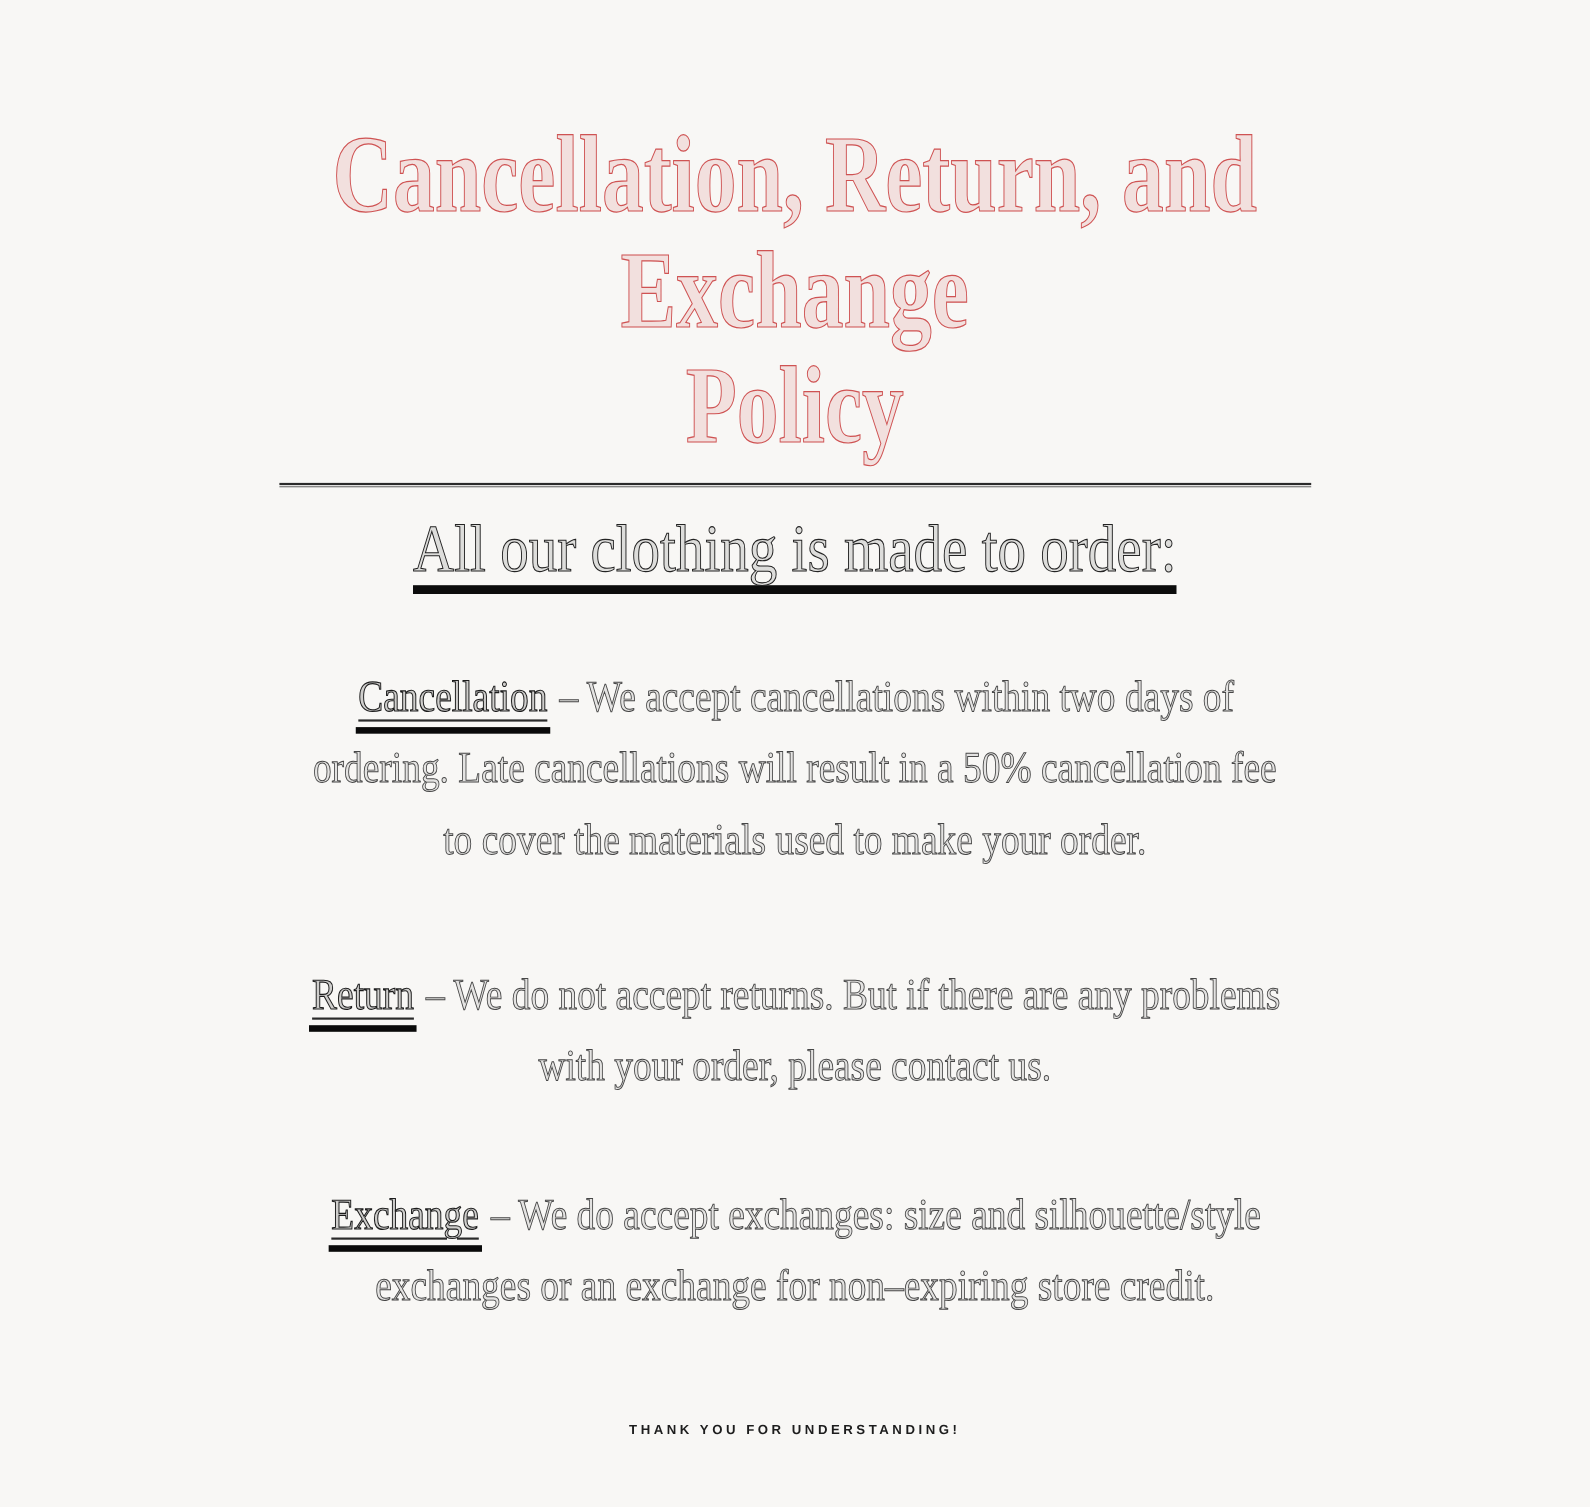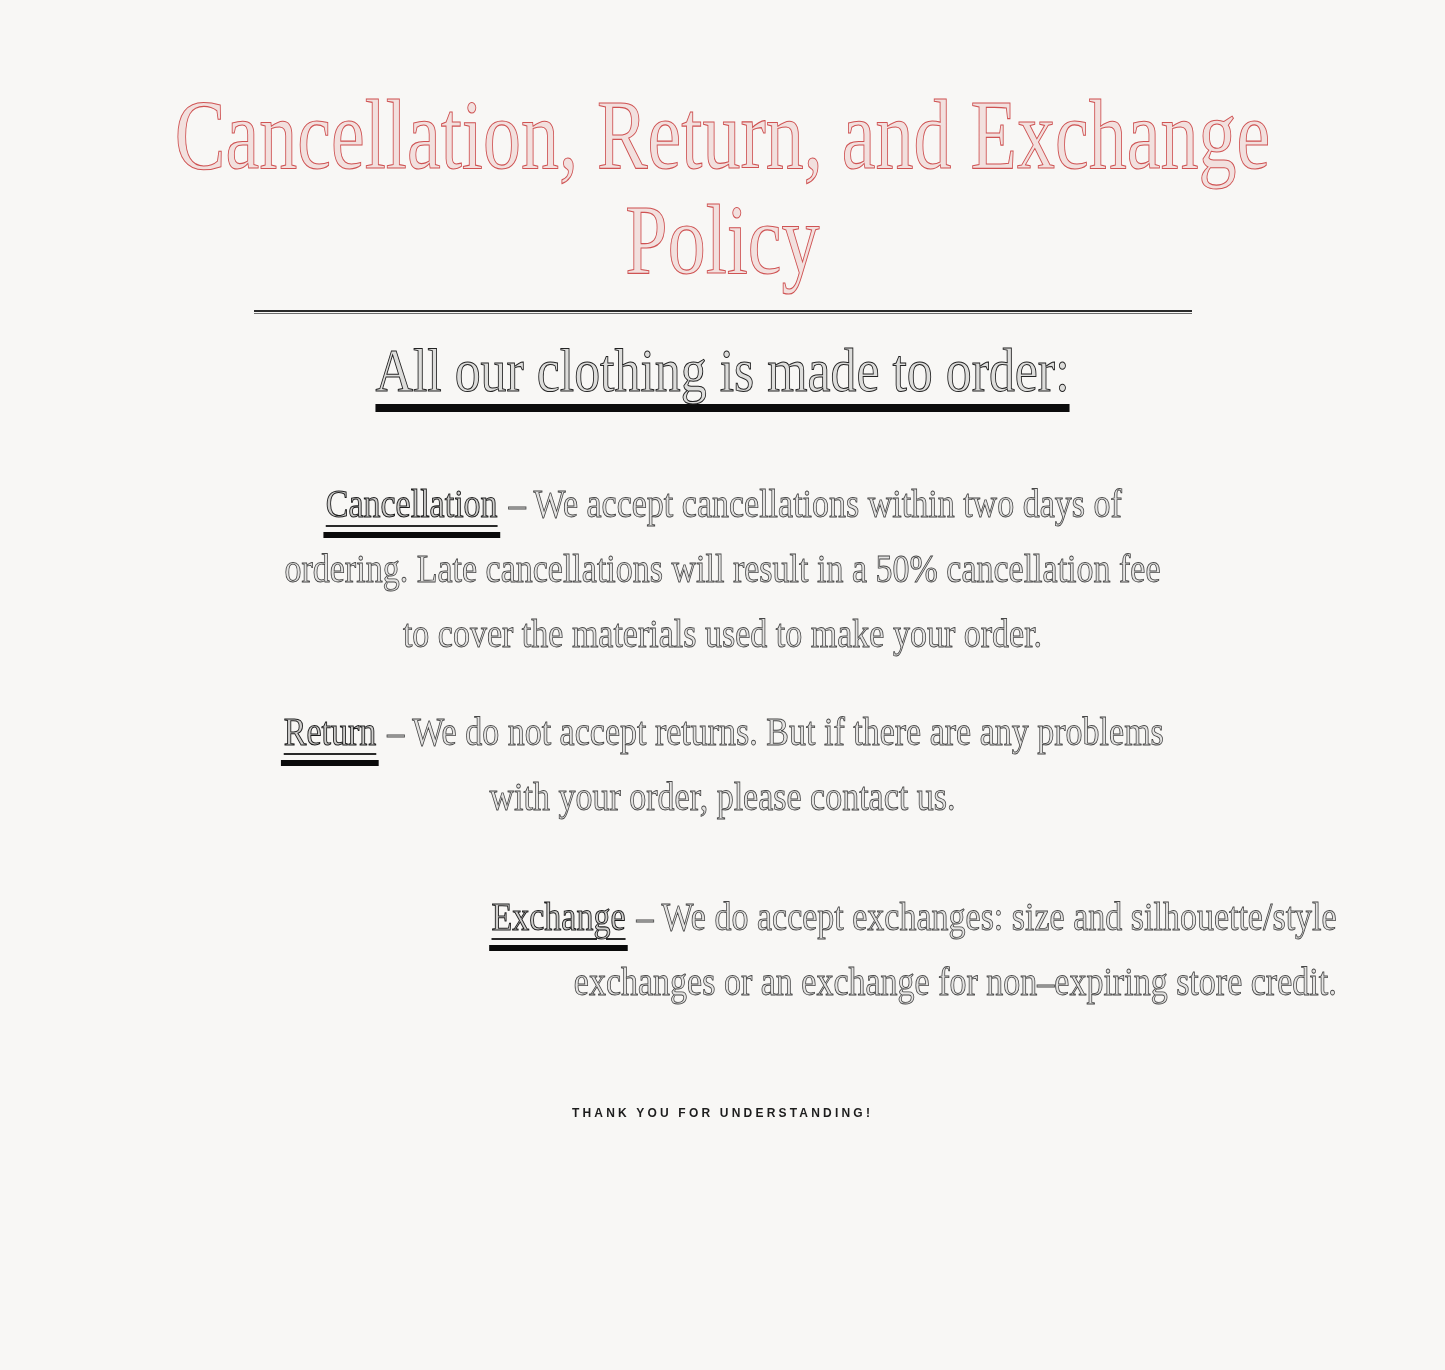--- a/index.html
+++ b/index.html
@@ -12,24 +12,24 @@
     position: relative;
     width: 1445px; height: 1370px;
     background: #f8f7f5;
     text-align: center;
     overflow: hidden;
   }
 
   
   .title {
     margin: 0;
-    padding-top: 82px;
+    padding-top: 106px;
     font-size: 100px;
     line-height: 105px;
-    font-weight: normal;
+    font-weight: bold;
     color: #d15454;
   }
   .title-line { transform: scaleX(0.76); }
 
   
   .divider {
     width: 938px;
     height: 4px;
     margin: 18px auto 0 auto;
     box-sizing: border-box;
@@ -53,22 +53,22 @@
     text-underline-offset: 13px;
   }
 
   
   .policy {
     font-size: 40px;
     line-height: 65px;
     color: #4f4f4f;
   }
   .policy.p1 { margin-top: 64px; }
-  .policy.p2 { margin-top: 33px; }
-  .policy.p3 { margin-top: 55px; text-align: right; }
+  .policy.p2 { margin-top: 76px; }
+  .policy.p3 { margin-top: 70px; }
   .pline {
     white-space: nowrap;
     transform: scaleX(0.85);
   }
   .keyword {
     color: #1c1c1c;
     padding: 0 3px 6px 3px;
     border-bottom: 6px solid #0a0a0a;
     text-decoration: underline;
     text-decoration-color: #2a2a2a;

